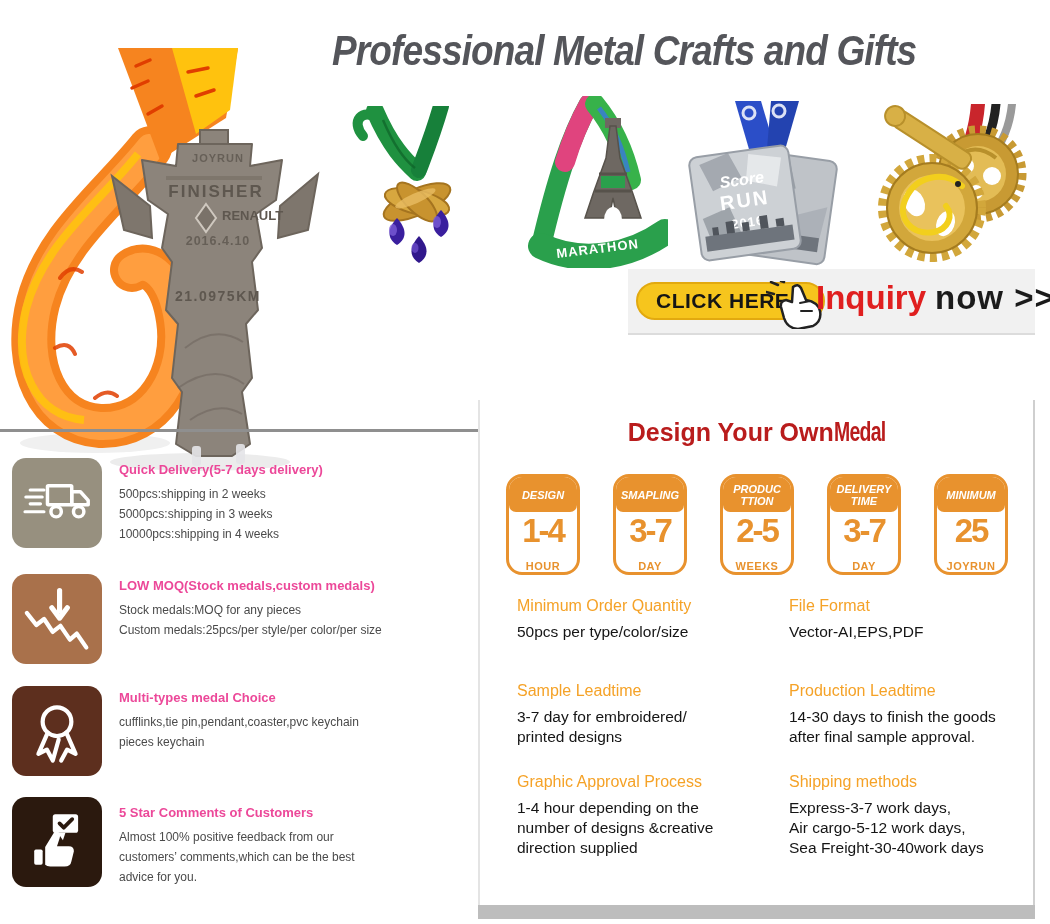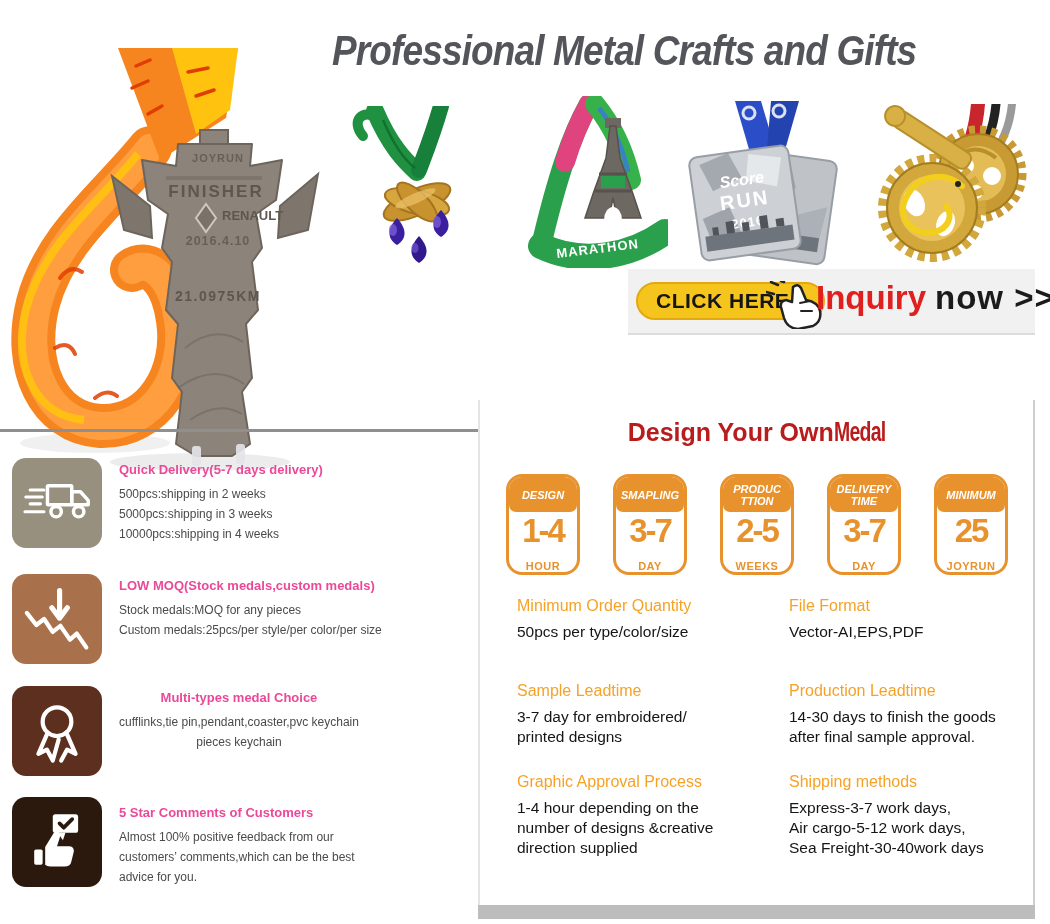--- a/index.html
+++ b/index.html
@@ -29,21 +29,21 @@
   .hand-icon{position:absolute;left:138px;top:12px;}
   .inq-text{position:absolute;left:188px;top:10px;white-space:nowrap;font-weight:bold;font-size:33px;}
   .inq-red{color:#E01F1F;}
   .inq-dark{color:#1B1B1B;margin-left:9px;letter-spacing:1px;}
 
   
   .left-divider{position:absolute;left:0;top:429px;width:479px;height:3px;background:#8F8F8F;}
 
   
   .feature{position:absolute;left:12px;width:466px;display:flex;gap:17px;}
-  .feat1{top:458px;} .feat2{top:574px;} .feat3{top:686px;text-align:center;} .feat4{top:797px;align-items:flex-end;}
+  .feat1{top:458px;} .feat2{top:574px;} .feat3{top:686px;} .feat4{top:797px;align-items:flex-end;}
   .f-icon{width:90px;height:90px;border-radius:14px;flex:none;
           display:flex;align-items:center;justify-content:center;}
   .feat1 .f-icon{background:#97907F;}
   .feat2 .f-icon{background:#A9714B;}
   .feat3 .f-icon{background:#5D2F1E;}
   .feat4 .f-icon{background:#2B190E;}
   .f-text{padding-top:4px;}
   .f-title{font-size:13px;font-weight:bold;color:#ec4899;margin:0 0 7px;}
   .f-line{font-size:12px;color:#4A4A4A;line-height:20px;white-space:nowrap;}
 

